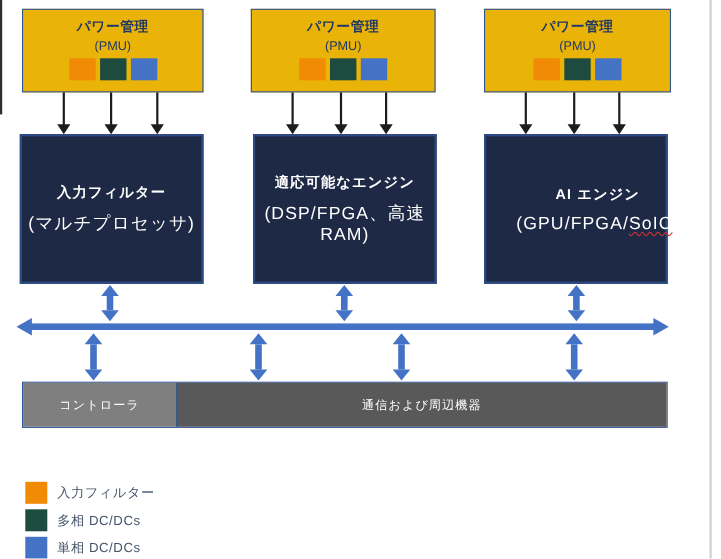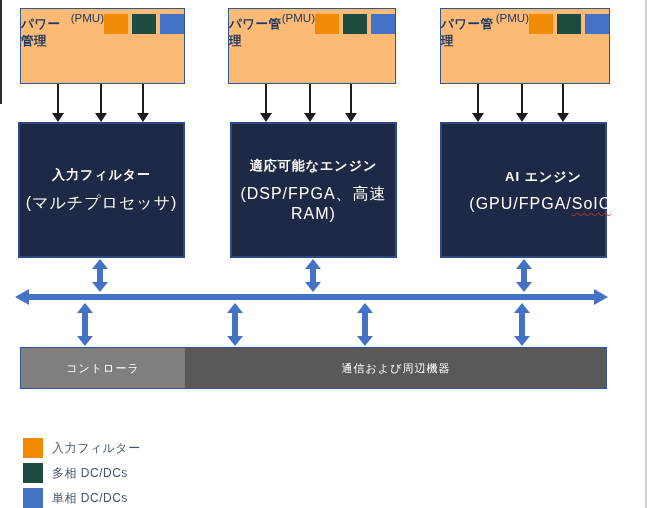--- a/index.html
+++ b/index.html
@@ -6,22 +6,22 @@
   .stage{
     position:relative;width:655px;height:508px;overflow:hidden;background:#fff;
     font-family:"Liberation Sans",sans-serif;
   }
   
   .clip-left{position:absolute;left:0;top:0;width:2px;height:104px;background:#2f2f2f;}
   .page-edge{position:absolute;left:645px;top:0;width:2px;height:508px;background:#cfcfcf;}
 
   
   .pmu{
-    position:absolute;top:8px;height:76px;background:#fdba74;border:1.5px solid #2E5597;
-    box-sizing:border-box;display:flex;flex-direction:row;
+    position:absolute;top:8px;height:76px;background:#eab308;border:1.5px solid #2E5597;
+    box-sizing:border-box;display:flex;flex-direction:column;align-items:center;
   }
   .p1{left:20px;width:165px;}
   .p2{left:228px;width:168px;}
   .p3{left:440px;width:170px;}
   .pmu-title{margin-top:7px;font-size:12.5px;font-weight:bold;color:#1F3864;letter-spacing:.5px;}
   .pmu-sub{margin-top:3px;font-size:11.5px;color:#1F3864;}
   .swatches{display:flex;gap:4px;margin-top:5px;}
   .sw{width:24px;height:20px;display:inline-block;}
 
   
@@ -63,21 +63,21 @@
 
   
   .periph{
     position:absolute;left:20px;top:347px;width:587px;height:42px;
     border:1.5px solid #2E5597;box-sizing:border-box;display:flex;
   }
   .cell{display:flex;align-items:center;justify-content:center;color:#fff;font-size:11px;letter-spacing:1px;}
   .cell + .cell{border-left:1px solid #35598f;}
   .cell-light{background:#7F7F7F;}
   .cell-dark{background:#595959;}
-  .c1{width:164px;} .c2{width:140px;font-weight:bold;} .c3{width:131px;font-weight:bold;} .c4{flex:1;}
+  .c1{width:139px;} .c2{width:140px;font-weight:bold;} .c3{width:131px;font-weight:bold;} .c4{flex:1;}
 
   
   .legend{position:absolute;left:23px;top:438px;}
   .litem{display:flex;align-items:center;margin-bottom:5px;height:20px;}
   .lsw{width:20px;height:20px;flex:0 0 20px;}
   .llabel{margin-left:9px;font-size:12px;color:#44546A;letter-spacing:.5px;}
 </style>
 </head>
 <body>
 

